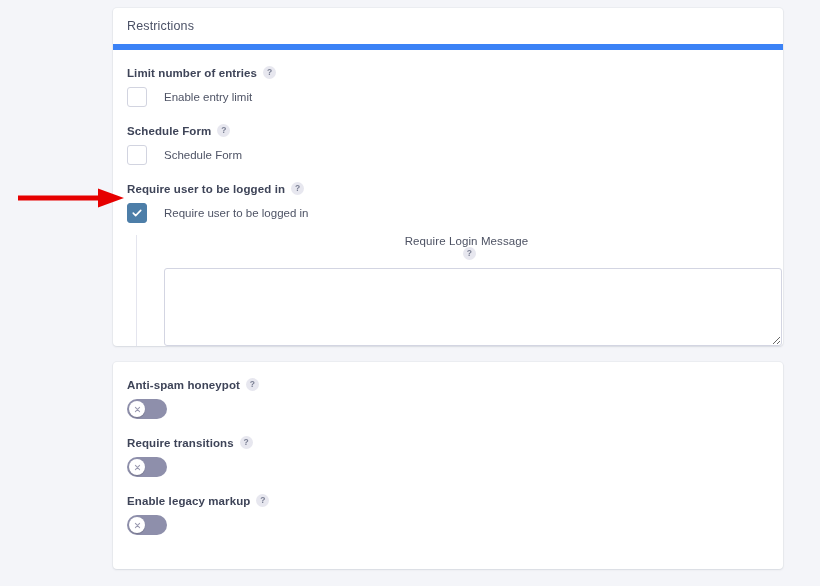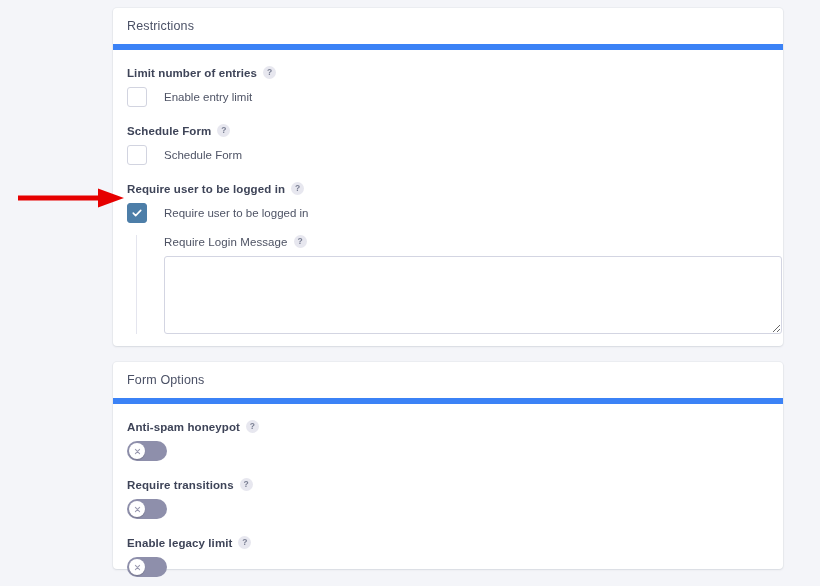--- a/index.html
+++ b/index.html
@@ -61,20 +61,21 @@
     font-size: 11.5px;
     font-weight: bold;
     color: #3e4458;
     letter-spacing: 0.1px;
     margin-bottom: 8px;
   }
   .field-label.plain {
     font-weight: normal;
     color: #4d5263;
     font-size: 11.5px;
+    flex-direction: column;
   }
 
   
   .help-icon {
     display: inline-flex;
     align-items: center;
     justify-content: center;
     width: 13px;
     height: 13px;
     margin-left: 6px;
@@ -242,23 +243,20 @@
             <span class="help-icon">?</span>
           </div>
           <textarea class="textarea" placeholder="" style=""></textarea>
         </div>
       </div>
 
     </div>
   </section>
 
   <section class="panel" id="panel-formoptions">
-    <div class="panel-header">
-      <span class="panel-header-title">Form Options</span>
-    </div>
     <div class="panel-body">
 
       <div class="field-group">
         <div class="field-label">
           <span>Anti-spam honeypot</span>
           <span class="help-icon">?</span>
         </div>
         <div class="toggle">
           <span class="knob">
             <svg viewBox="0 0 10 10">
@@ -277,21 +275,21 @@
           <span class="knob">
             <svg viewBox="0 0 10 10">
               <path d="M2 2 L8 8 M8 2 L2 8" fill="none" stroke="#9a9ab0" stroke-width="1.5" stroke-linecap="round"></path>
             </svg>
           </span>
         </div>
       </div>
 
       <div class="field-group">
         <div class="field-label">
-          <span>Enable legacy limit</span>
+          <span>Enable legacy markup</span>
           <span class="help-icon">?</span>
         </div>
         <div class="toggle">
           <span class="knob">
             <svg viewBox="0 0 10 10">
               <path d="M2 2 L8 8 M8 2 L2 8" fill="none" stroke="#9a9ab0" stroke-width="1.5" stroke-linecap="round"></path>
             </svg>
           </span>
         </div>
       </div>

